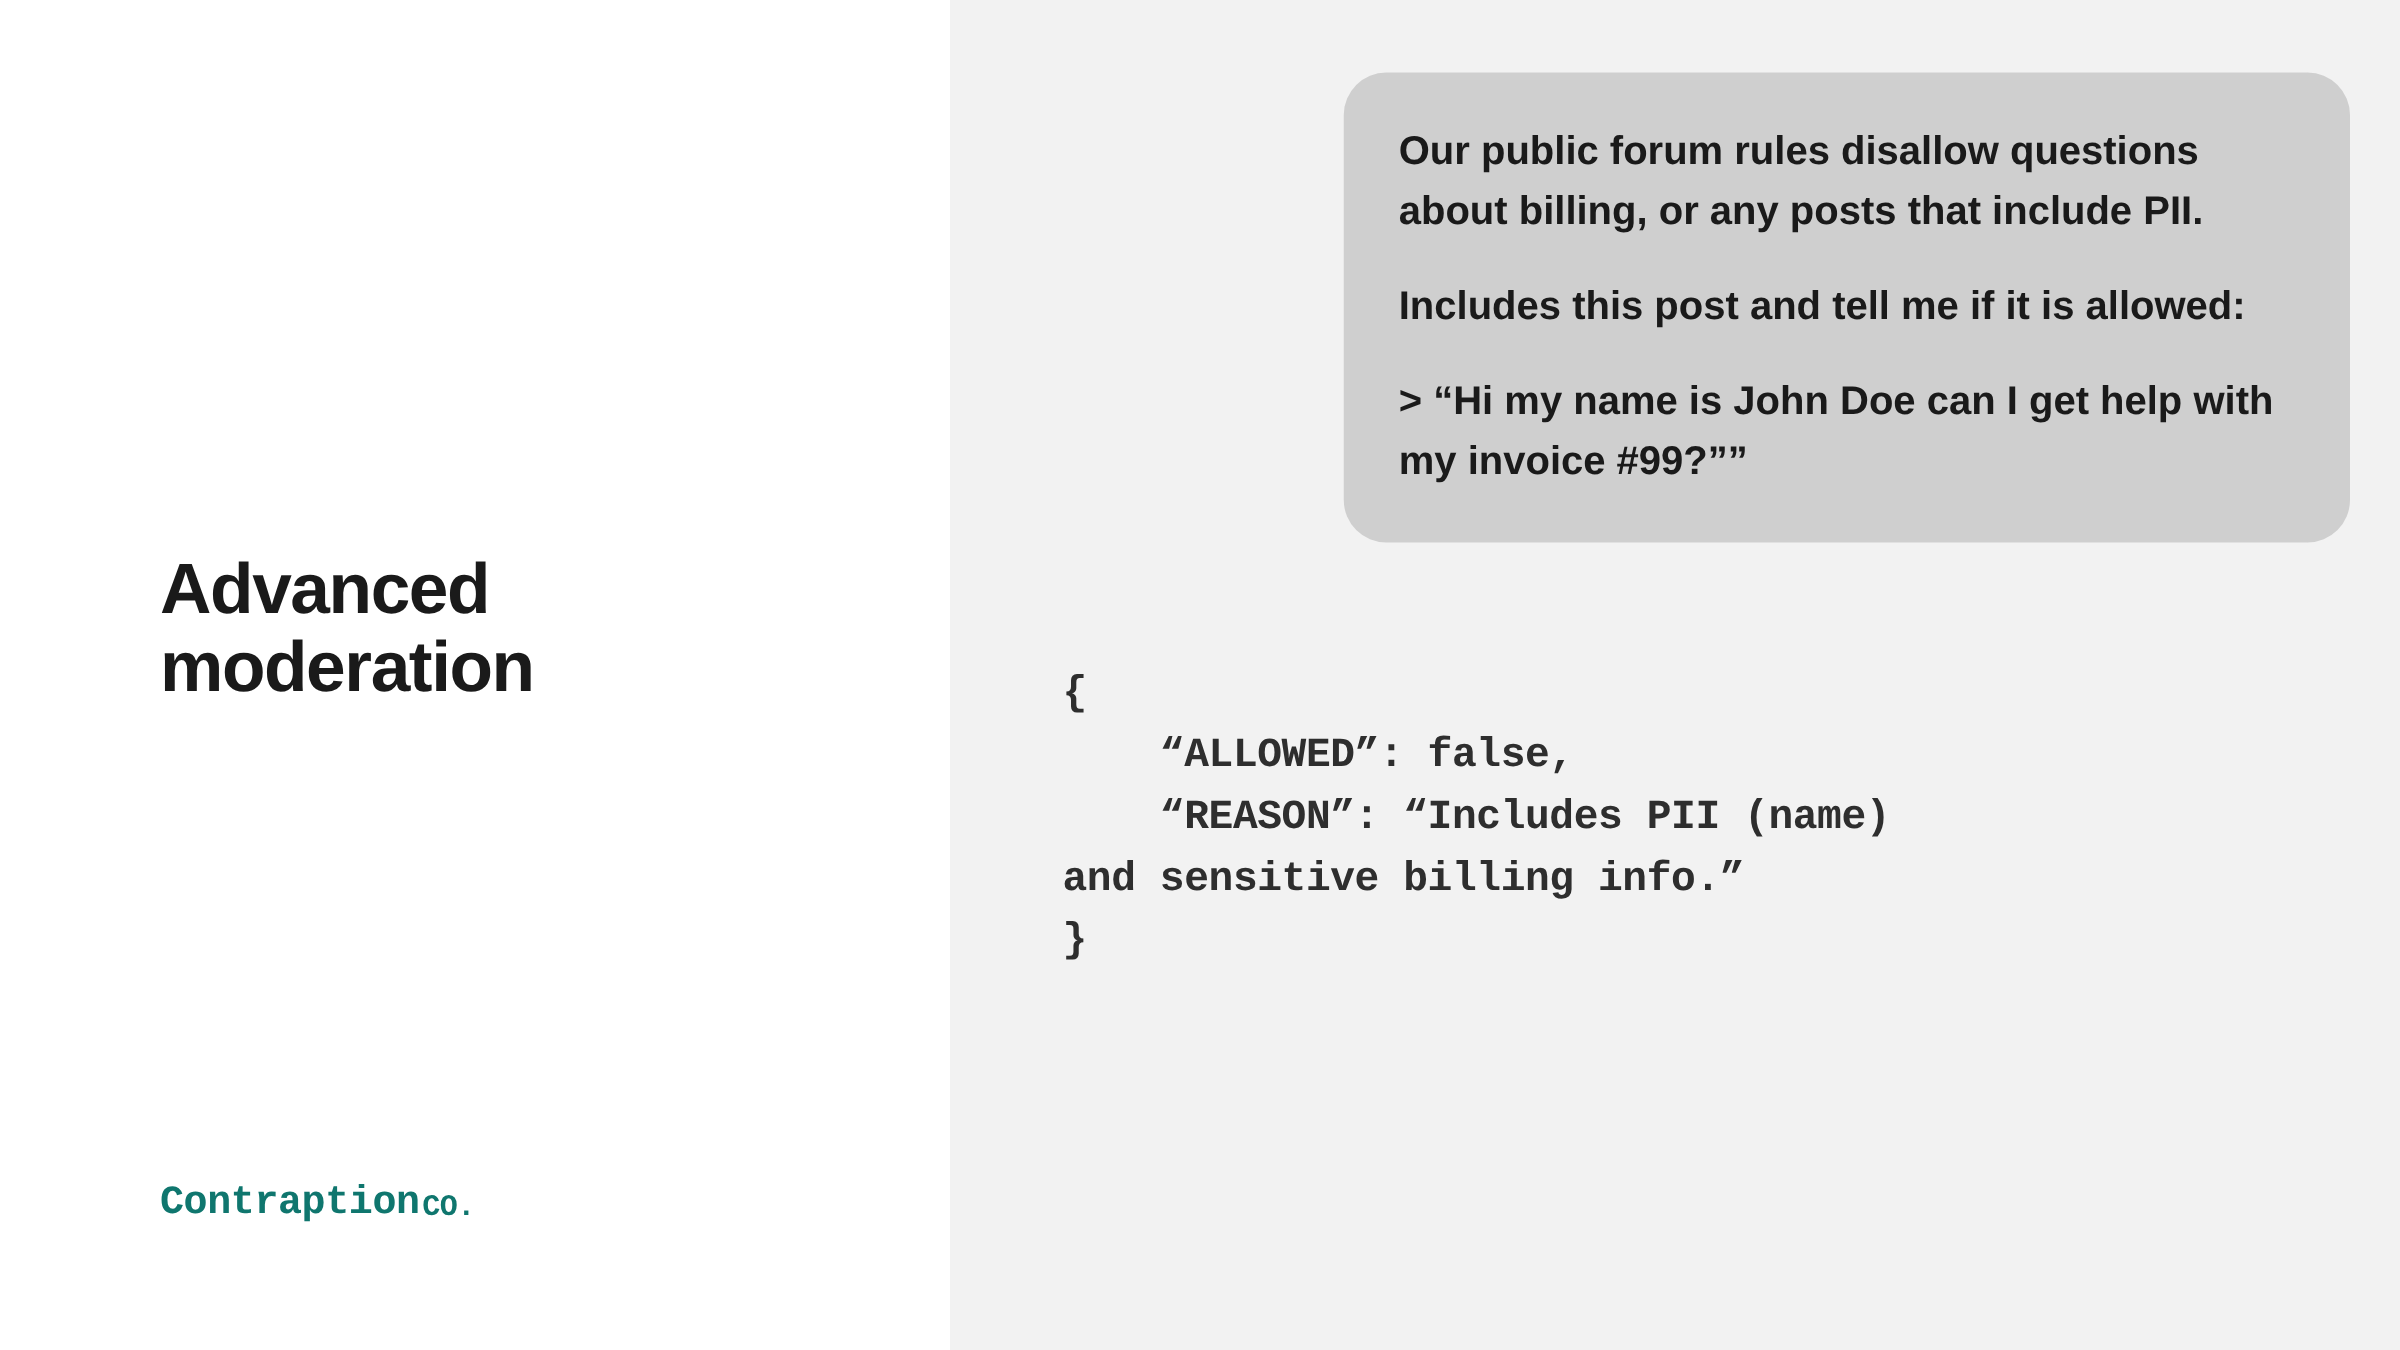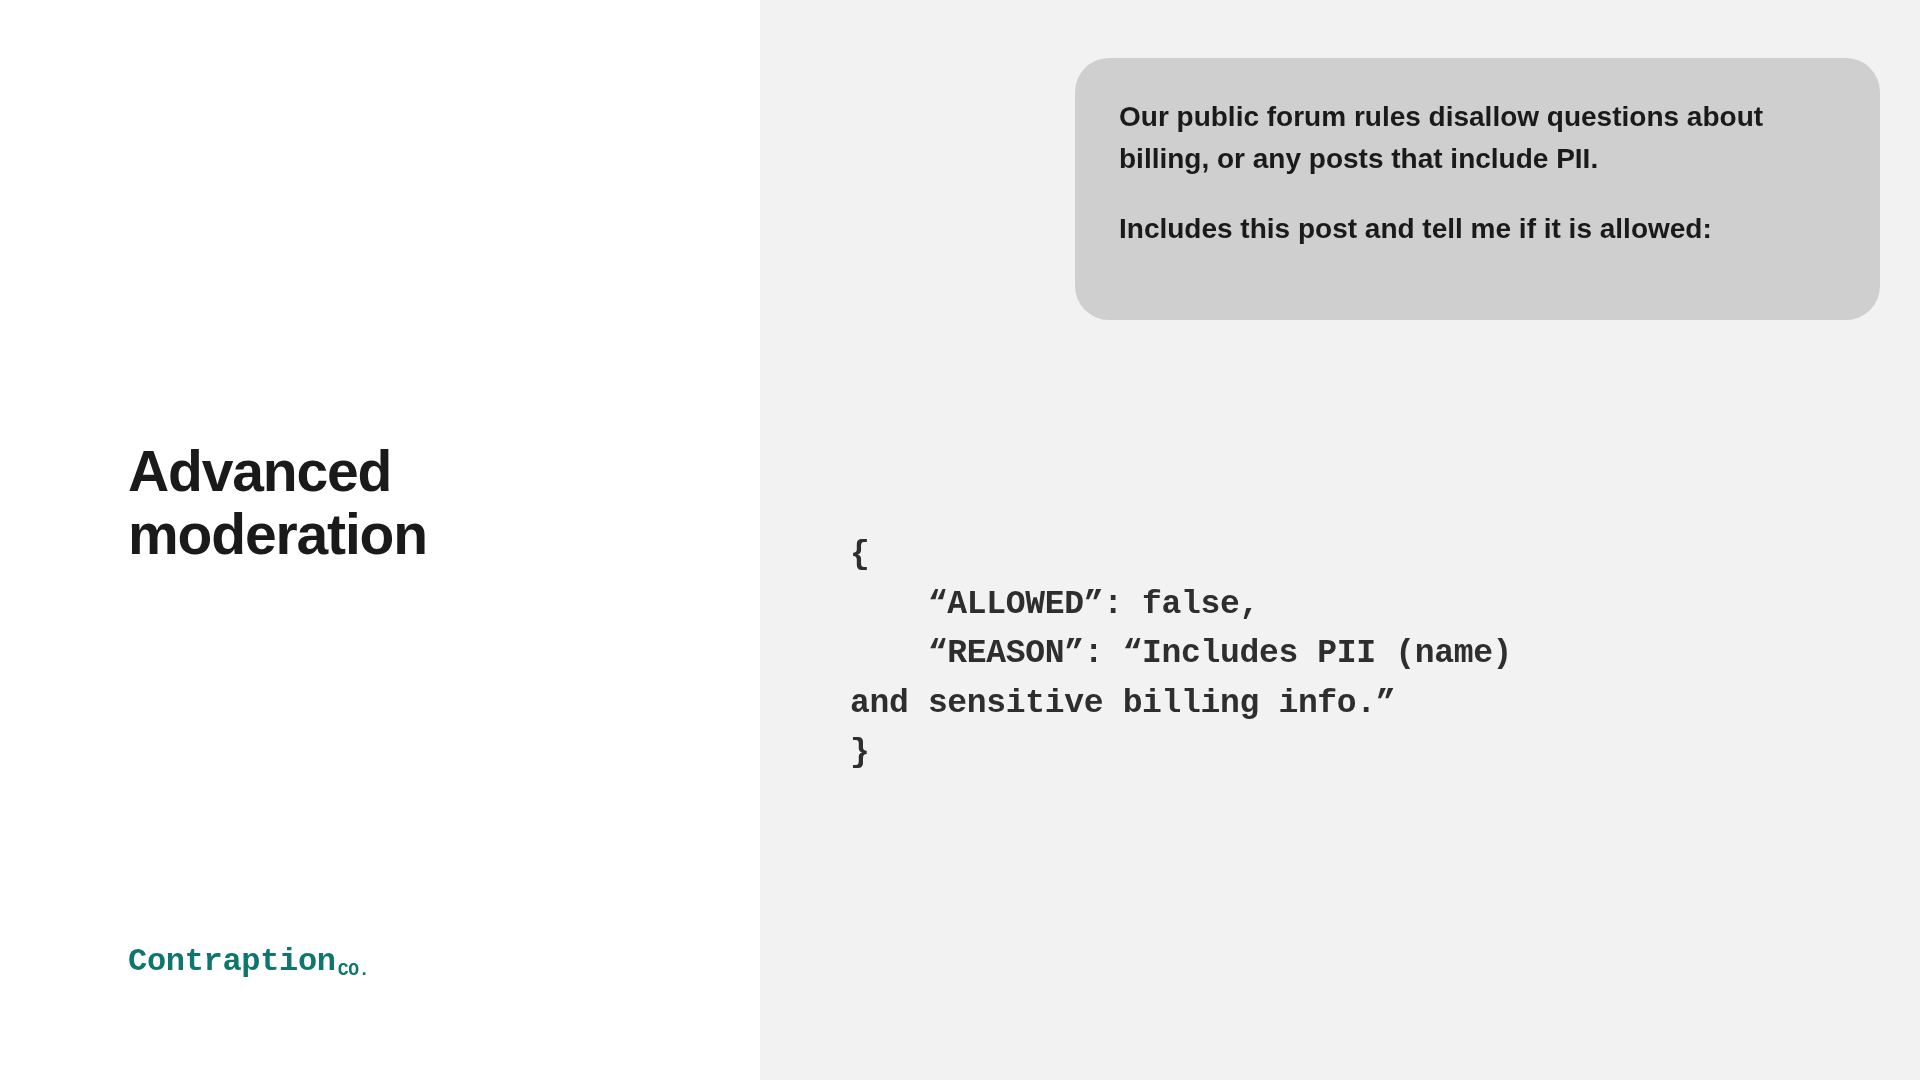--- a/index.html
+++ b/index.html
@@ -36,41 +36,41 @@
       left: 128px;
       color: #0f766e;
       font-weight: 700;
       font-size: 32px;
       letter-spacing: -0.01em;
       display: flex;
       align-items: flex-end;
       font-family: Liberation Mono, monospace;
     }
     .brand-suffix {
-      font-size: 18px;
+      font-size: 24px;
       font-weight: 600;
       margin-left: 2px;
     }
     .right-panel {
       width: 1160px;
       height: 100%;
       background: #f2f2f2;
       position: relative;
       padding: 58px 40px 0 90px;
     }
     .message-bubble {
       position: absolute;
       top: 58px;
       right: 40px;
       width: 805px;
       background: #cfcfcf;
       border-radius: 34px;
       padding: 38px 44px 42px 44px;
       color: #1a1a1a;
-      font-size: 28px;
+      font-size: 32px;
       font-weight: 600;
       line-height: 1.5;
     }
     .message-bubble p {
       margin-bottom: 0;
     }
     .message-bubble .spacer {
       height: 28px;
     }
     .code-output {
@@ -96,19 +96,20 @@
       <span class="brand-suffix">CO.</span>
   </div>
 </div>
 
 <div class="right-panel">
   <div class="message-bubble">
     <p>Our public forum rules disallow questions about billing, or any posts that include PII.</p>
     <div class="spacer"></div>
     <p>Includes this post and tell me if it is allowed:</p>
     <div class="spacer"></div>
+    <p>&gt; “Hi my name is John Doe can I get help with my invoice #99?””</p>
   </div>
   <div class="code-output">{
     “ALLOWED”: false,
     “REASON”: “Includes PII (name)
 and sensitive billing info.”
 }</div>
 </div>
 
 </body></html>

